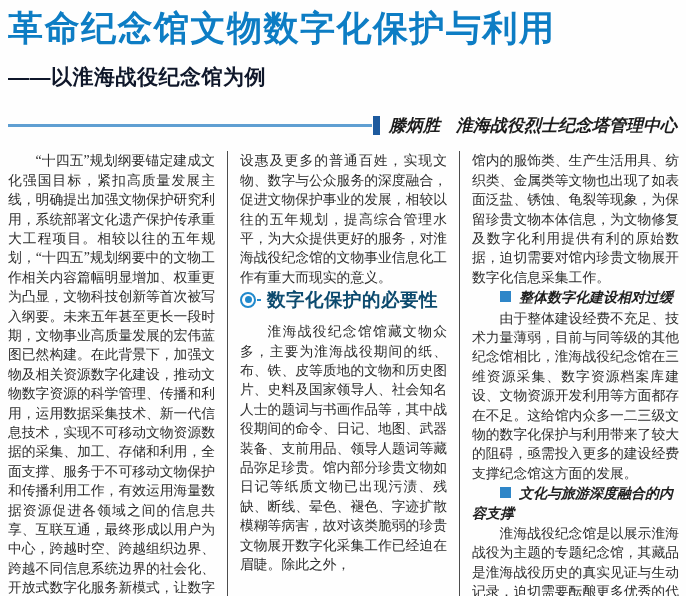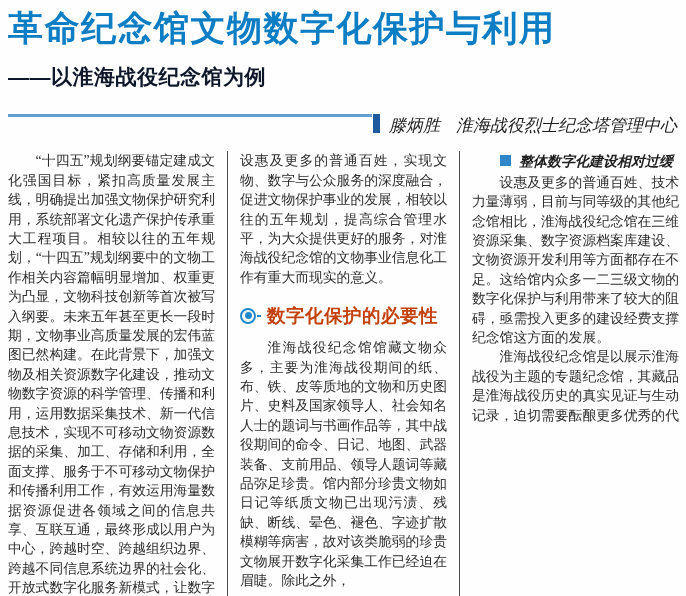--- a/index.html
+++ b/index.html
@@ -12,42 +12,42 @@
   .title {
     font-size:35px; line-height:1.18; font-weight:bold;
     color:#0d7dc4; letter-spacing:1.5px;
     font-family:"Liberation Serif","DejaVu Serif",serif;
   }
   .subtitle {
     margin-top:14px; font-size:21px; font-weight:bold; color:#0f172a;
     font-family:"Liberation Sans","DejaVu Sans",sans-serif;
     letter-spacing:0.5px;
   }
-  .byline { margin-top:23px; height:22px; display:flex; align-items:flex-start; }
+  .byline { margin-top:23px; height:22px; display:flex; align-items:center;font-weight:bold; }
   .byline-rule { width:364px; height:3px; background:#5f9fd2; }
   .byline-bar { width:7px; height:19px; background:#1d5a9e; margin-left:1px; margin-right:9px; }
   .byline-text { font-size:17px; font-style:italic; color:#1c1c1c; white-space:nowrap; }
   .byline-text .affil { margin-left:16px; }
 
   
   .columns { margin-top:15px; height:446px; display:flex; overflow:hidden; }
   .col { width:207px; overflow:hidden; }
   .divider { width:1px; background:#4d4d4d; margin:0 12px; flex:0 0 1px; }
 
   .col p {
     font-size:13.8px; line-height:19.4px; color:#2d2d2d;
     text-align:justify; text-justify:inter-ideograph;
   }
   .col p.indent { text-indent:2em; }
 
   
   .section-heading {
-    margin:16px 0 10px 0; display:flex; align-items:center;
+    margin:0 0 10px 0; display:flex; align-items:center;
     font-family:"Liberation Sans","DejaVu Sans",sans-serif;
-    font-size:18.5px; font-weight:bold; color:#c2410c; letter-spacing:0.5px;
+    font-size:18.5px; font-weight:bold; color:#0c4a6e; letter-spacing:0.5px;
   }
   .bullseye { display:inline-flex; align-items:center; margin-right:6px; }
   .bullseye .ring {
     width:16px; height:16px; border:2.5px solid #2089cc; border-radius:50%;
     display:inline-flex; align-items:center; justify-content:center;
   }
   .bullseye .dot { width:7px; height:7px; border-radius:50%; background:#2089cc; }
   .bullseye .dash { width:4px; height:2px; background:#2089cc; margin-left:1px; }
 
   
@@ -97,23 +97,25 @@
         <span>数字化保护的必要性</span>
       </h2>
 
 
       <p class="indent gap-top">淮海战役纪念馆馆藏文物众多，主要为淮海战役期间的纸、布、铁、皮等质地的文物和历史图片、史料及国家领导人、社会知名人士的题词与书画作品等，其中战役期间的命令、日记、地图、武器装备、支前用品、领导人题词等藏品弥足珍贵。馆内部分珍贵文物如日记等纸质文物已出现污渍、残缺、断线、晕色、褪色、字迹扩散模糊等病害，故对该类脆弱的珍贵文物展开数字化采集工作已经迫在眉睫。除此之外，</p>
     </section>
 
     <div class="divider"></div>
 
     <section class="col">
+      <p>馆内的服饰类、生产生活用具、纺织类、金属类等文物也出现了如表面泛盐、锈蚀、龟裂等现象，为保留珍贵文物本体信息，为文物修复及数字化利用提供有利的原始数据，迫切需要对馆内珍贵文物展开数字化信息采集工作。</p>
 
       <h3 class="sub-heading"><span class="sq"></span><span>整体数字化建设相对过缓</span></h3>
 
-      <p class="indent">设惠及更多的普通百姓、技术力量薄弱，目前与同等级的其他纪念馆相比，淮海战役纪念馆在三维资源采集、数字资源档案库建设、文物资源开发利用等方面都存在不足。这给馆内众多一二三级文物的数字化保护与利用带来了较大的阻碍，亟需投入更多的建设经费支撑纪念馆这方面的发展。</p>
+      <p class="indent">由于整体建设经费不充足、技术力量薄弱，目前与同等级的其他纪念馆相比，淮海战役纪念馆在三维资源采集、数字资源档案库建设、文物资源开发利用等方面都存在不足。这给馆内众多一二三级文物的数字化保护与利用带来了较大的阻碍，亟需投入更多的建设经费支撑纪念馆这方面的发展。</p>
 
+      <h3 class="sub-heading"><span class="sq"></span><span>文化与旅游深度融合的内容支撑</span></h3>
 
       <p class="indent">淮海战役纪念馆是以展示淮海战役为主题的专题纪念馆，其藏品是淮海战役历史的真实见证与生动记录，迫切需要酝酿更多优秀的代</p>
     </section>
 
   </div>
 </div>
 
 </body></html>

